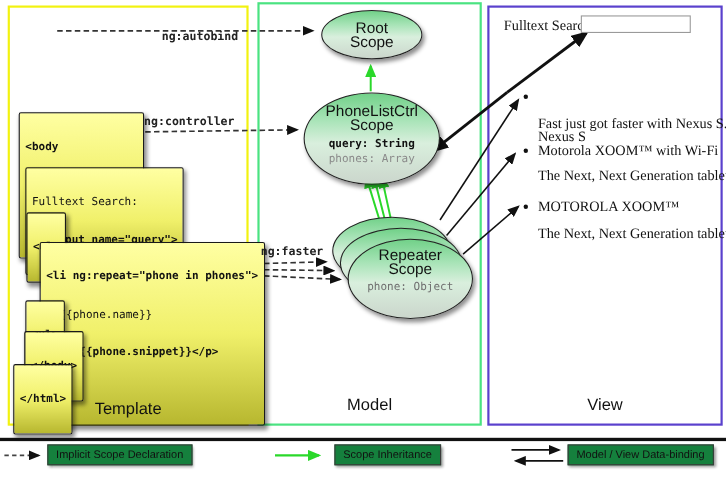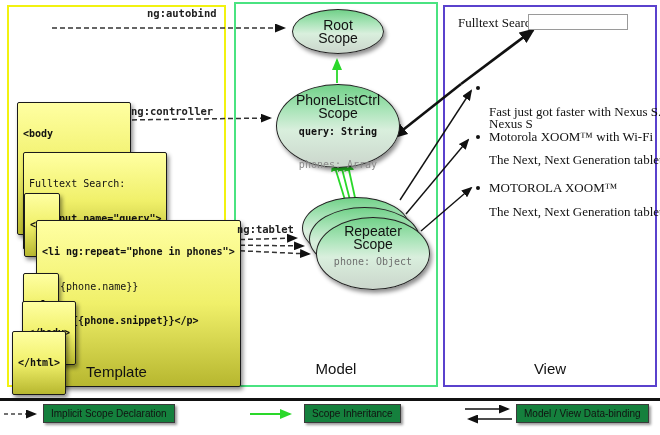--- a/index.html
+++ b/index.html
@@ -25,21 +25,21 @@
 
   .nglabel{position:absolute;font-family:"DejaVu Sans Mono","Liberation Mono",monospace;
     font-size:10.5px;font-weight:bold;color:#222;}
 
   .ellipse{position:absolute;border:1.6px solid #222;border-radius:50%;
     background:linear-gradient(180deg,#72d189 0%,#a9e4b8 30%,#d9efdd 55%,#cbd6cc 100%);
     box-shadow:2px 3px 4px rgba(0,0,0,.45);
     display:flex;flex-direction:column;align-items:center;justify-content:flex-start;}
   .ellipse .ename{font-size:14px;line-height:13px;color:#111;text-align:center;white-space:pre-line;}
   .ellipse .eprop{font-family:"DejaVu Sans Mono","Liberation Mono",monospace;
-    font-size:10px;line-height:13px;text-align:center;margin-top:20px;}
+    font-size:10px;line-height:13px;text-align:center;}
   .prop-bold{font-weight:bold;color:#111;}
   .prop-gray{color:#8a8a8a;}
 
   .viewtext{position:absolute;font-family:"Liberation Serif","DejaVu Serif",serif;
     font-size:13px;color:#111;white-space:nowrap;}
   .bullet{position:absolute;width:4px;height:4px;border-radius:50%;background:#111;}
   .search-input{position:absolute;left:528px;top:14px;width:94px;height:14px;
     border:1.5px solid #9a9a9a;background:#fff;font-size:11px;padding:0 2px;}
 
   .sep{position:absolute;left:0;top:398px;width:660px;height:3px;background:#111;}
@@ -133,23 +133,23 @@
   </div>
 
   <div class="codebox" style="left:22px;top:301px;">
     <div class="code-line b">&lt;/body&gt;</div>
   </div>
 
   <div class="codebox" style="left:12px;top:331px;text-align:center;">
     <div class="code-line b">&lt;/html&gt;</div>
   </div>
 
-  <div class="nglabel" style="left:147px;top:7px;">ng:autobind</div>
+  <div class="nglabel" style="left:147px;top:27px;">ng:autobind</div>
   <div class="nglabel" style="left:131px;top:105px;">ng:controller</div>
-  <div class="nglabel" style="left:237px;top:223px;">ng:tablet</div>
+  <div class="nglabel" style="left:237px;top:223px;">ng:faster</div>
 
   <div class="ellipse" style="left:292px;top:9px;width:90px;height:43px;justify-content:center;">
     <div class="ename">Root
 Scope</div>
   </div>
 
   <div class="ellipse" style="left:276px;top:84px;width:122px;height:73px;padding-top:9px;">
     <div class="ename">PhoneListCtrl
 Scope</div>
     <div class="eprop prop-bold" style="margin-top:5px;">query: String</div>

